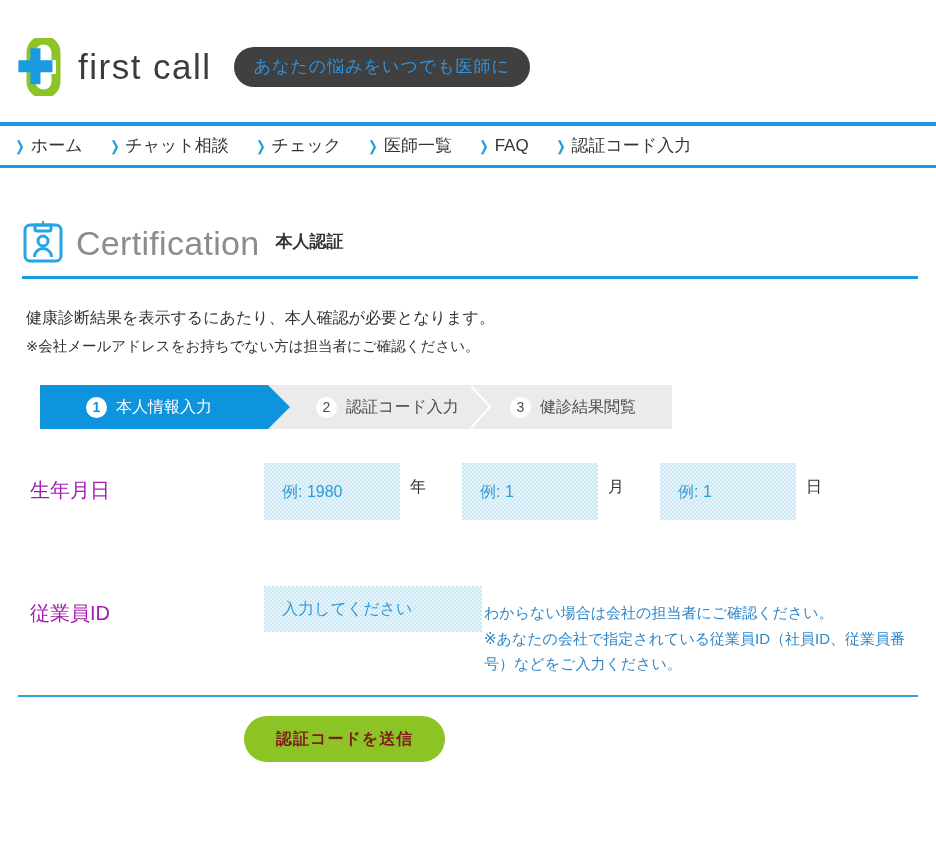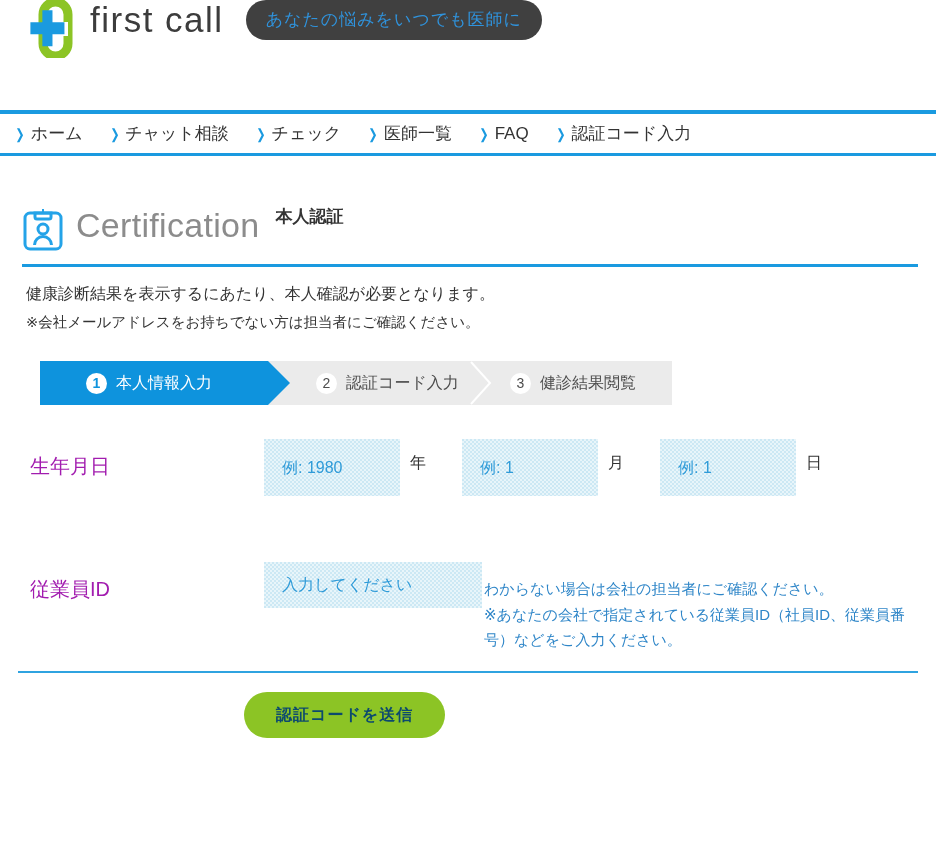--- a/index.html
+++ b/index.html
@@ -12,23 +12,24 @@
     background: #ffffff;
     font-family: "Liberation Sans", "DejaVu Sans", sans-serif;
     color: #333333;
     overflow: hidden;
   }
 
   
   .site-header {
     height: 110px;
     display: flex;
-    align-items: flex-start;
-    padding-left: 26px;
-    box-sizing: border-box;
+    align-items: center;
+    padding-left: 14px;
+    box-sizing: border-box;
+    margin-top: 12px;
   }
   .logo-mark {
     width: 52px;
     height: 58px;
     position: relative;
     flex: 0 0 auto;
   }
   .logo-mark svg { display: block; }
   .logo-word {
     font-size: 35px;
@@ -76,21 +77,21 @@
     line-height: 1;
     transform: scaleX(0.8);
   }
 
   
   .content {
     padding: 0 18px;
   }
   .page-title-row {
     display: flex;
-    align-items: flex-start;
+    align-items: center;
     padding-top: 52px;
     padding-left: 4px;
   }
   .title-icon {
     width: 42px;
     height: 44px;
     flex: 0 0 auto;
     margin-right: 12px;
     margin-bottom: 2px;
   }
@@ -110,21 +111,21 @@
     font-weight: bold;
   }
   .title-underline {
     height: 3px;
     background: #1a9ae0;
     margin: 10px 0 0 4px;
   }
 
   
   .lead {
-    margin-top: 12px;
+    margin-top: 24px;
     padding-left: 8px;
   }
   .lead-line {
     font-size: 16px;
     line-height: 1.85;
     color: #333333;
   }
   .lead-em { color: #e8302a; }
   .lead-note {
     font-size: 14.5px;
@@ -277,21 +278,21 @@
     height: 2px;
     background: #2fa3e0;
     margin: 18px 18px 0 18px;
   }
   .submit-wrap {
     margin-top: 19px;
     padding-left: 244px;
   }
   .submit-btn {
     background: #8cc425;
-    color: #0c4a6e;
+    color: #7f1d1d;
     border: none;
     border-radius: 24px;
     font-size: 16px;
     font-weight: bold;
     font-family: "Liberation Sans", "DejaVu Sans", sans-serif;
     padding: 0 32px;
     height: 46px;
     line-height: 46px;
     letter-spacing: 1px;
     cursor: pointer;

